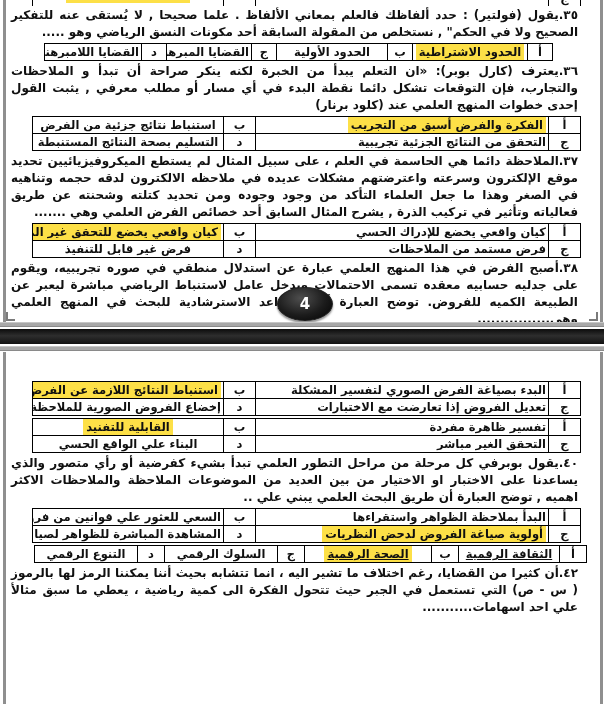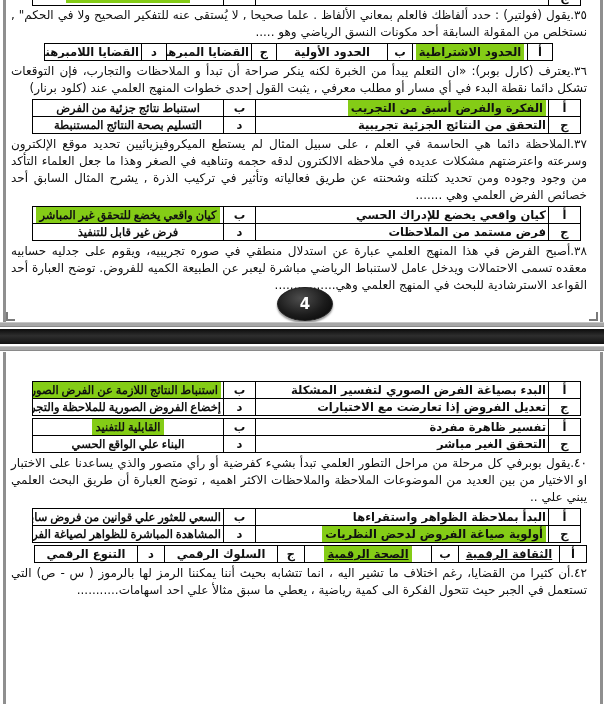--- a/index.html
+++ b/index.html
@@ -9,36 +9,36 @@
     font-family:"DejaVu Sans",sans-serif;
   }
   .page{position:absolute;left:0;width:604px;background:#fff;overflow:hidden;}
   .page1{top:0;height:322px;}
   .page2{top:352px;height:352px;}
   .edge{position:absolute;top:0;bottom:0;width:3px;background:#8f8f8f;}
   .edge.l{left:3px;}
   .edge.r{right:1px;}
   .content{position:relative;margin:0 13px 0 11px;direction:rtl;}
   .q{
-    font-size:12px;line-height:17px;font-weight:normal;color:#101010;
-    text-align:justify;margin:1px 4px 1px 0;
+    font-size:12px;line-height:17px;font-weight:bold;color:#101010;
+    text-align:justify;margin:1px 13px 1px 0;
   }
   table.opts{border-collapse:collapse;table-layout:fixed;direction:rtl;}
   table.opts td{
     border:1px solid #000;height:16px;padding:0 2px;
     text-align:center;vertical-align:middle;
     font-weight:bold;font-size:11.5px;color:#101010;white-space:nowrap;overflow:hidden;
   }
-  .hl{background:#84cc16;padding:2px 3px;}
+  .hl{background:#fde047;padding:2px 3px;}
   .hl.empty{display:inline-block;width:118px;height:10px;}
   
   table.two{margin:2px 10px 2px 0;width:532px;}
   table.two td:nth-child(1),table.two td:nth-child(3){width:27px;}
   table.two td:nth-child(2){width:288px;text-align:right;}
-  table.two td:nth-child(4){width:186px;font-family:Liberation Serif, serif;}
+  table.two td:nth-child(4){width:186px;}
   
   table.t35{margin:2px 38px 2px 0;width:474px;}
   table.t35 td.lbl{width:20px;}
   table.t35 td.c1{width:110px;}  table.t35 td.c2{width:106px;margin-left:28px;}
   table.t35 td.c3{width:80px;}   table.t35 td.c4{width:92px;}
   table.t41{margin:2px 4px 2px 0;width:520px;}
   table.t41 td.lbl{width:22px;}
   table.t41 td.c1{width:96px;text-decoration:underline;} table.t41 td.c2{width:122px;text-decoration:underline;}
   table.t41 td.c3{width:108px;} table.t41 td.c4{width:98px;margin-top:23px;}
   

